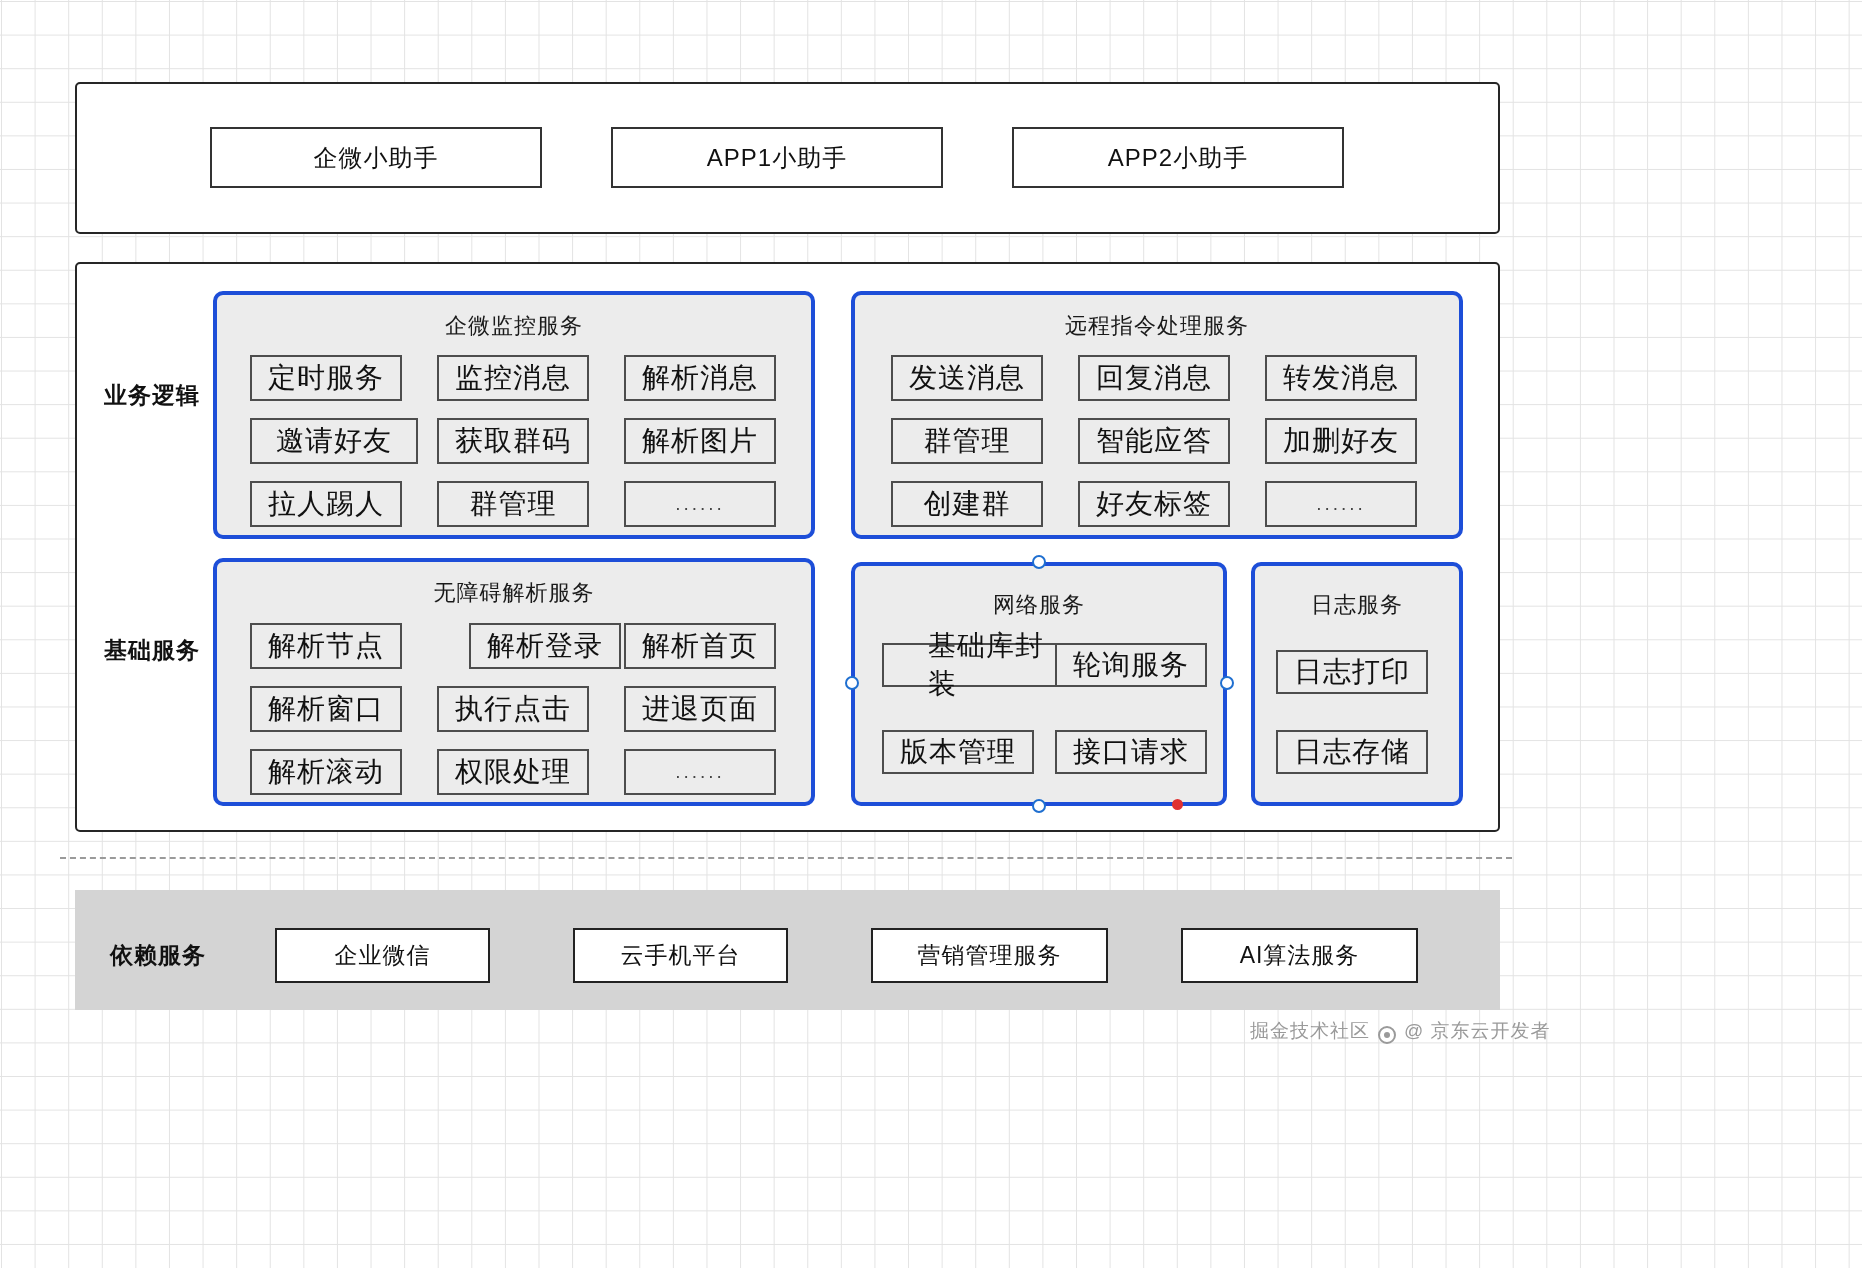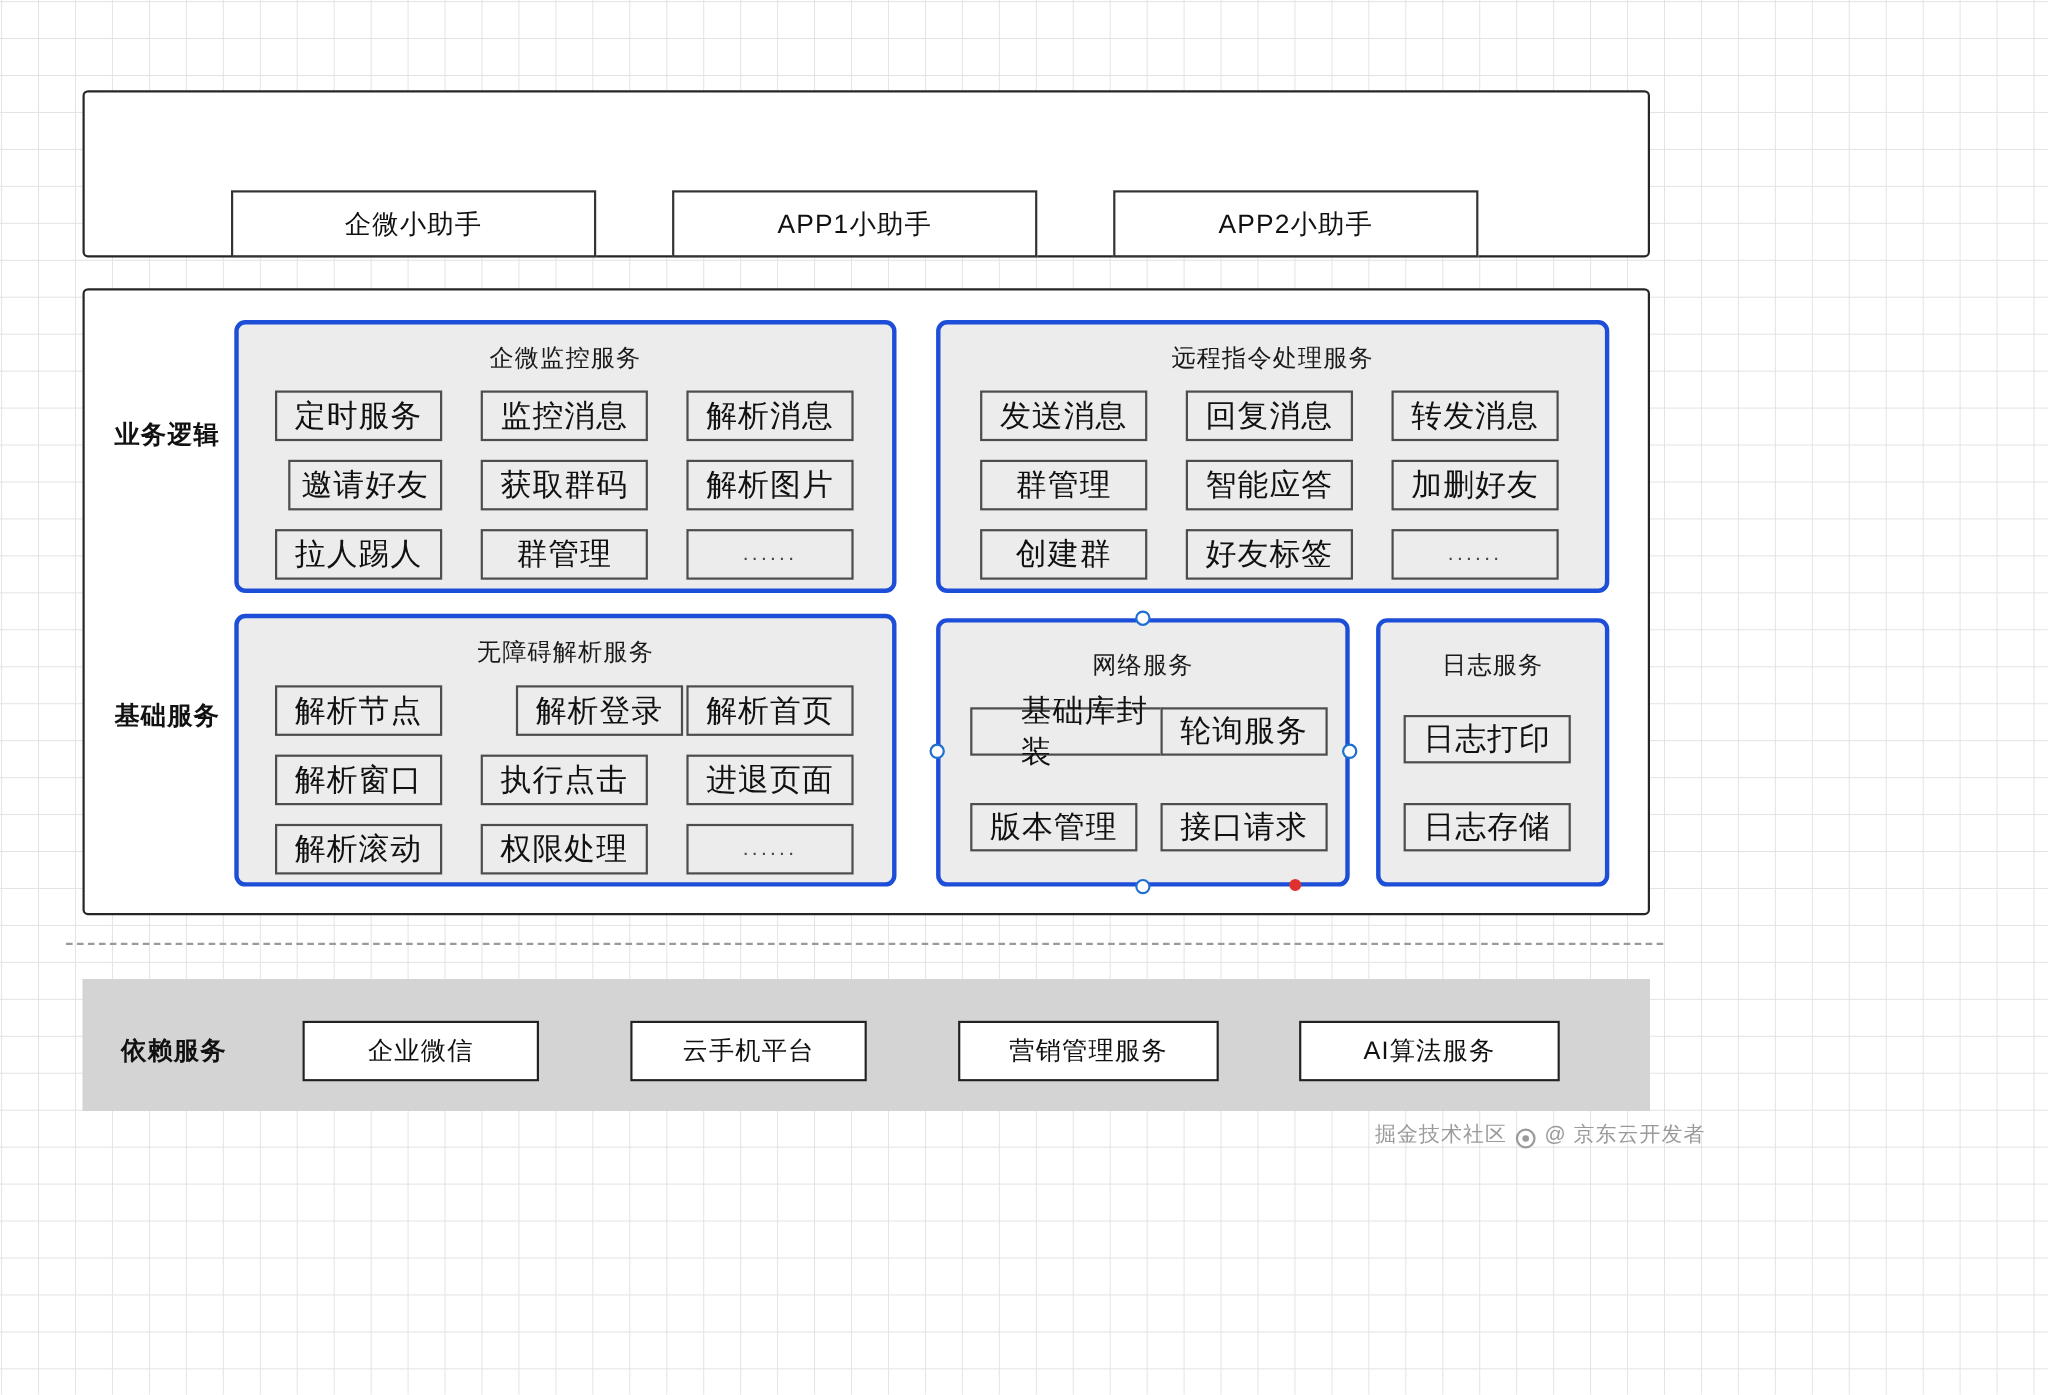--- a/index.html
+++ b/index.html
@@ -83,21 +83,20 @@
   .app-box {
     position: absolute;
     background: #ffffff;
     border: 2px solid #333333;
     display: flex;
     align-items: center;
     justify-content: center;
     font-size: 24px;
     color: #111111;
     letter-spacing: 1px;
-    margin-top: 46px;
   }
 
   
   .row-label {
     position: absolute;
     font-size: 23px;
     font-weight: bold;
     color: #111111;
     letter-spacing: 1px;
     white-space: nowrap;
@@ -190,21 +189,21 @@
 
   <div class="row-label" style="left:104px; top:380px;">业务逻辑</div>
   <div class="row-label" style="left:104px; top:635px;">基础服务</div>
 
   <div class="group-panel" style="left:213px; top:291px; width:602px; height:248px;">
     <div class="group-title">企微监控服务</div>
   </div>
   <div class="cell" style="left:250px; top:355px; width:152px; height:46px;">定时服务</div>
   <div class="cell" style="left:437px; top:355px; width:152px; height:46px;">监控消息</div>
   <div class="cell" style="left:624px; top:355px; width:152px; height:46px;">解析消息</div>
-  <div class="cell" style="left:262px; top:418px; width:140px; height:46px;">邀请好友</div>
+  <div class="cell" style="left:250px; top:418px; width:168px; height:46px;">邀请好友</div>
   <div class="cell" style="left:437px; top:418px; width:152px; height:46px;">获取群码</div>
   <div class="cell" style="left:624px; top:418px; width:152px; height:46px;">解析图片</div>
   <div class="cell" style="left:250px; top:481px; width:152px; height:46px;">拉人踢人</div>
   <div class="cell" style="left:437px; top:481px; width:152px; height:46px;">群管理</div>
   <div class="cell ellipsis" style="left:624px; top:481px; width:152px; height:46px;">......</div>
 
   <div class="group-panel" style="left:851px; top:291px; width:612px; height:248px;">
     <div class="group-title">远程指令处理服务</div>
   </div>
   <div class="cell" style="left:891px; top:355px; width:152px; height:46px;">发送消息</div>

